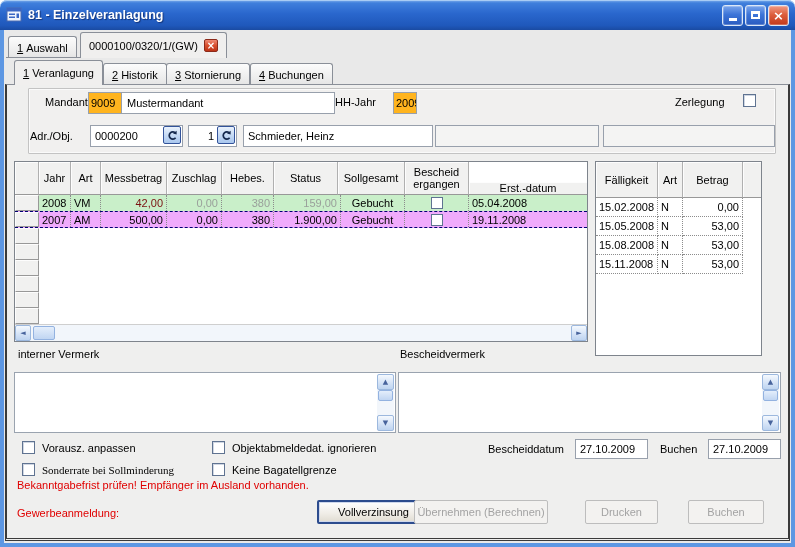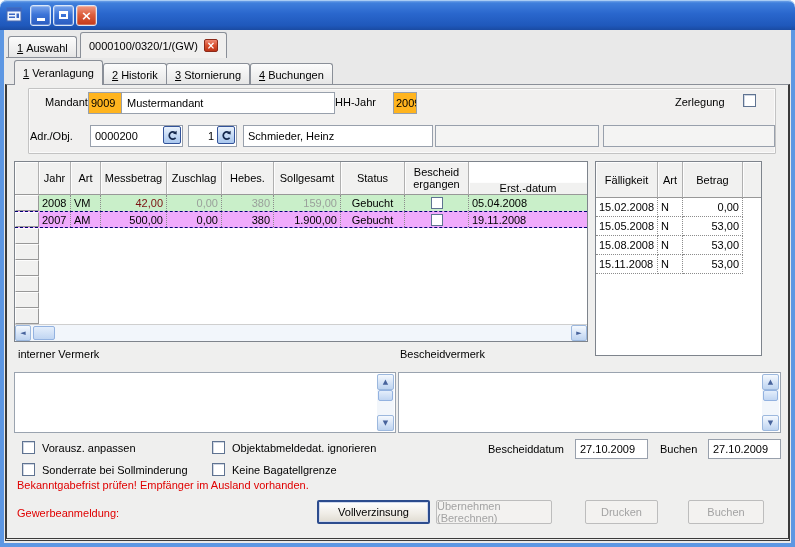--- a/index.html
+++ b/index.html
@@ -154,20 +154,21 @@
 <div id="window">
 
   <div id="titlebar">
     <svg class="win-icon" viewBox="0 0 17 16">
       <rect x="1" y="1" width="14" height="13" fill="#f0f4fc" stroke="#4a6ab0"></rect>
       <rect x="1" y="1" width="14" height="3.5" fill="#3a66c4"></rect>
       <rect x="3" y="6.5" width="6" height="1.5" fill="#3a66c4"></rect>
       <rect x="3" y="9.5" width="6" height="1.5" fill="#3a66c4"></rect>
       <rect x="10.5" y="6.5" width="2.5" height="4.5" fill="#3a66c4"></rect>
     </svg>
+    <span class="win-title">81 - Einzelveranlagung</span>
     <div class="winbtn">
         <span class="minbar"></span>
       </div>
     <div class="winbtn">
         <span class="maxbox"></span>
       </div>
     <div class="winbtn close">
         <span>×</span>
       </div>
   </div>
@@ -237,22 +238,22 @@
 
     <div class="tblwrap" style="left:10px;top:131px;width:574px;height:181px;">
 
       <div class="trow" style="height:33px;">
         <div class="hcell" style="flex:0 0 24px;"></div>
         <div class="hcell" style="flex:0 0 32px;">Jahr</div>
         <div class="hcell" style="flex:0 0 30px;">Art</div>
         <div class="hcell" style="flex:0 0 66px;">Messbetrag</div>
         <div class="hcell" style="flex:0 0 55px;">Zuschlag</div>
         <div class="hcell" style="flex:0 0 52px;">Hebes.</div>
+        <div class="hcell" style="flex:0 0 64px;">Status</div>
         <div class="hcell" style="flex:0 0 67px;">Sollgesamt</div>
-        <div class="hcell" style="flex:0 0 64px;">Status</div>
         <div class="hcell" style="flex:0 0 64px;padding:0 4px;">Bescheid ergangen</div>
         <div class="hcell" style="flex:1;border-right:none;margin-top:20px;">Erst.-datum</div>
       </div>
 
       <div class="trow row-green" style="height:16px;">
         <div class="gutter"></div>
         <div class="dcell" style="flex:0 0 32px;">2008</div>
         <div class="dcell" style="flex:0 0 30px;">VM</div>
         <div class="dcell num redval" style="flex:0 0 66px;">42,00</div>
         <div class="dcell num graytxt" style="flex:0 0 55px;">0,00</div>
@@ -374,32 +375,32 @@
               <span>▼</span>
             </div>
       </div>
     </div>
 
     <div class="cb" style="left:18px;top:411px;"></div>
     <span class="lbl" style="left:38px;top:412px;">Vorausz. anpassen</span>
     <div class="cb" style="left:208px;top:411px;"></div>
     <span class="lbl" style="left:228px;top:412px;">Objektabmeldedat. ignorieren</span>
     <div class="cb" style="left:18px;top:433px;"></div>
-    <span class="lbl" style="left:38px;top:434px;">Sonderrate bei Sollminderung</span>
+    <span class="lbl" style="left:38px;top:434px;font-family:Liberation Serif, serif;">Sonderrate bei Sollminderung</span>
     <div class="cb" style="left:208px;top:433px;"></div>
     <span class="lbl" style="left:228px;top:434px;">Keine Bagatellgrenze</span>
 
     <span class="lbl" style="left:484px;top:413px;">Bescheiddatum</span>
     <div class="fld small" style="left:571px;top:409px;width:73px;">27.10.2009</div>
     <span class="lbl" style="left:656px;top:413px;">Buchen</span>
     <div class="fld small" style="left:704px;top:409px;width:73px;">27.10.2009</div>
 
     <div class="warn" style="left:13px;top:448px;width:300px;">Bekanntgabefrist prüfen! Empfänger im Ausland vorhanden.</div>
     <div class="warn" style="left:13px;top:476px;width:300px;">Gewerbeanmeldung:</div>
 
     <div class="btn primary" style="left:313px;top:470px;width:113px;">Vollverzinsung</div>
-    <div class="btn dis" style="left:432px;top:470px;width:116px;">Übernehmen (Berechnen)</div>
+    <div class="btn dis" style="left:410px;top:470px;width:134px;">Übernehmen (Berechnen)</div>
     <div class="btn dis" style="left:581px;top:470px;width:73px;">Drucken</div>
     <div class="btn dis" style="left:684px;top:470px;width:76px;">Buchen</div>
 
   </div>
   </div>
 </div>
 
 </body></html>

